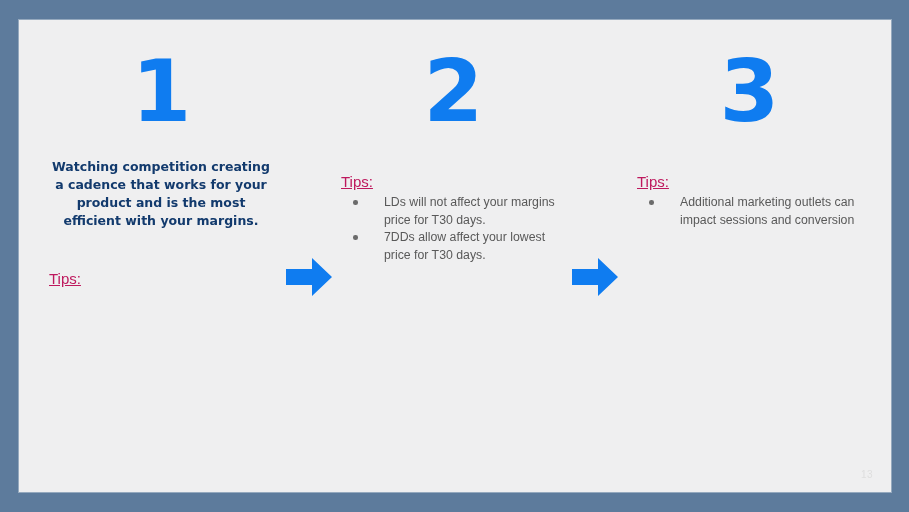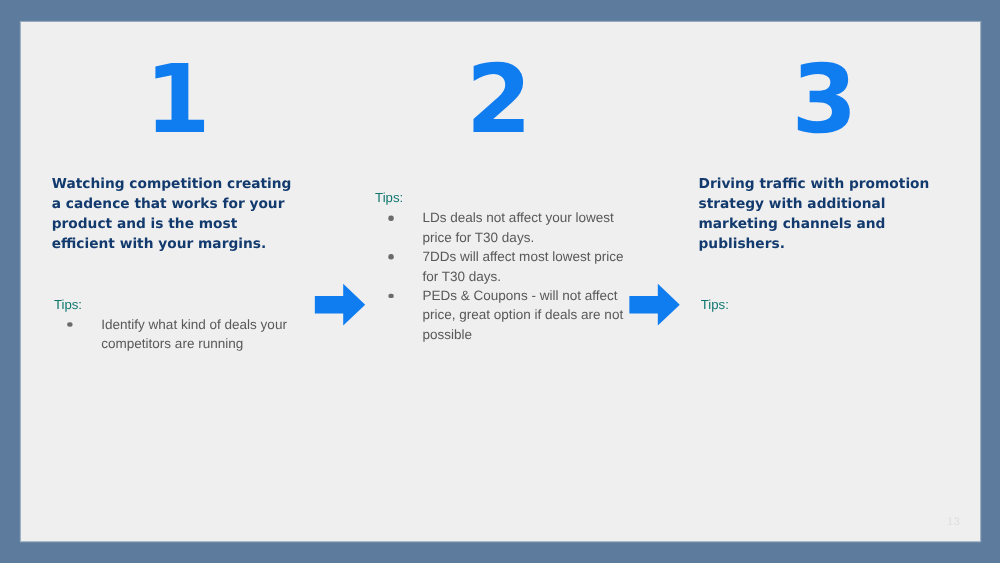--- a/index.html
+++ b/index.html
@@ -55,39 +55,41 @@
     font-weight: bold;
     font-size: 86px;
     line-height: 1;
     color: #0f7cf0;
     margin-top: 28px;
     letter-spacing: -1px;
   }
 
   .heading {
     margin-top: 24px;
+    text-align: center;
     font-family: "DejaVu Sans", sans-serif;
     font-weight: bold;
     font-size: 12.5px;
     line-height: 1.45;
     color: #123a6d;
     padding: 0 4px;
   }
 
   .tips-block {
     margin-top: 38px;
   }
   .col-1 .tips-block { margin-top: 38px; }
 
   .tips-label {
     font-family: "Liberation Sans", sans-serif;
-    font-size: 12px;
-    color: #0f766e;
+    font-size: 15px;
+    color: #be185d;
     line-height: 1.35;
     padding-left: 6px;
+    text-decoration: underline;
   }
 
   ul.tips-list {
     list-style: none;
     margin: 2px 0 0 0;
     padding: 0 0 0 18px;
   }
   ul.tips-list > li {
     position: relative;
     font-family: "Liberation Sans", sans-serif;
@@ -134,43 +136,41 @@
   <div id="slide">
 
     <div class="columns">
 
       <div class="column col-1">
         <div class="numeral">1</div>
         <div class="heading">Watching competition creating a cadence that works for your product and is the most efficient with your margins.</div>
         <div class="tips-block">
           <div class="tips-label">Tips:</div>
           <ul class="tips-list">
-            <li><span class="bullet-dot"></span><span>Identify what kind of deals your competitors are running</span></li>
           </ul>
         </div>
       </div>
 
       <div class="column col-2">
         <div class="numeral">2</div>
         <div class="tips-block">
           <div class="tips-label">Tips:</div>
           <ul class="tips-list">
-            <li><span class="bullet-dot"></span><span>LDs deals not affect your lowest price for T30 days.</span></li>
-            <li><span class="bullet-dot"></span><span>7DDs will affect most lowest price for T30 days.</span></li>
-            <li><span class="bullet-dot"></span><span>PEDs &amp; Coupons - will not affect price, great option if deals are not possible</span></li>
+            <li><span class="bullet-dot"></span><span>LDs will not affect your margins price for T30 days.</span></li>
+            <li><span class="bullet-dot"></span><span>7DDs allow affect your lowest price for T30 days.</span></li>
           </ul>
         </div>
       </div>
 
       <div class="column col-3">
         <div class="numeral">3</div>
-        <div class="heading">Driving traffic with promotion strategy with additional marketing channels and publishers.</div>
         <div class="tips-block">
           <div class="tips-label">Tips:</div>
           <ul class="tips-list">
+            <li><span class="bullet-dot"></span><span>Additional marketing outlets can impact sessions and conversion</span></li>
           </ul>
         </div>
       </div>
 
       <div class="arrow" id="arrow-1">
         <svg viewBox="0 0 46 42" xmlns="http://www.w3.org/2000/svg" aria-hidden="true">
           <path d="M0 13 L26 13 L26 2 L46 21 L26 40 L26 29 L0 29 Z" fill="#0f7cf0"></path>
         </svg>
       </div>
 

